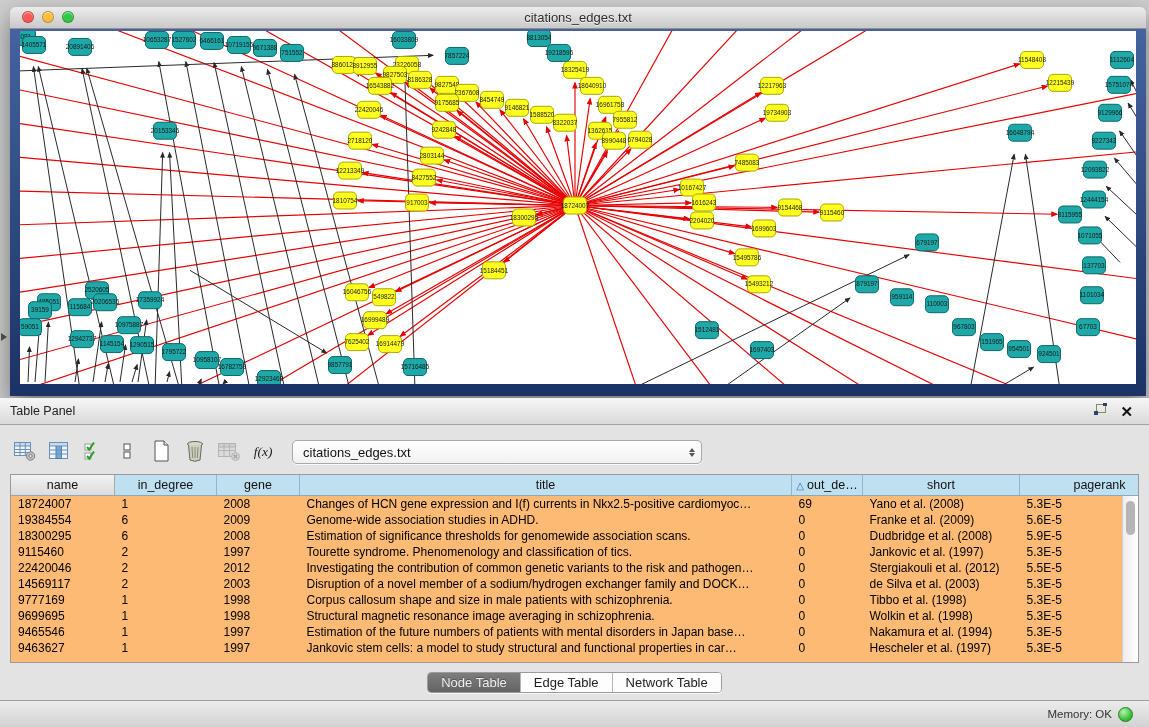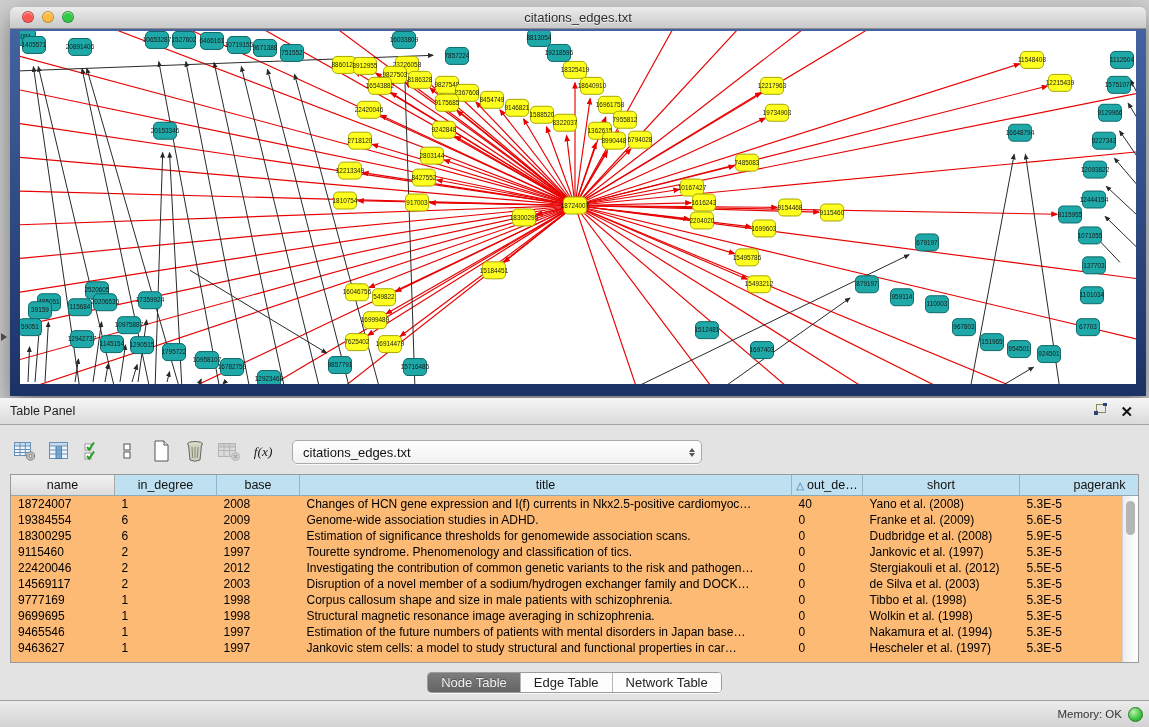--- a/index.html
+++ b/index.html
@@ -45,21 +45,21 @@
   .vscroll{position:absolute;top:21px;right:0;bottom:0;width:15px;background:linear-gradient(to right,#ededed,#ffffff);border-left:1px solid #d0d0d0;}
   .vthumb{position:absolute;left:2.5px;top:5px;width:9px;height:34px;background:#b5b5b5;border-radius:5px;}
 
   .tabbar{height:26px;display:flex;align-items:center;justify-content:center;margin-top:6px;}
   .segmented{display:flex;border:1px solid #9b9b9b;border-radius:4px;overflow:hidden;background:#fff;box-shadow:0 1px 0 rgba(255,255,255,.7);}
   .segment{padding:2px 13px;font-size:13px;color:#222;background:#fdfdfd;border-right:1px solid #b5b5b5;cursor:default;}
   .segment:last-child{border-right:none;}
   .segment.active{background:linear-gradient(#7d7d7d,#646464);color:#f0f0f0;text-shadow:0 -1px 0 rgba(0,0,0,.3);}
 
   
-  .status-bar{position:absolute;left:0;bottom:0;width:1149px;height:27px;background:linear-gradient(#ececec,#d2d2d2);border-top:1px solid #a0a0a0;display:flex;align-items:center;justify-content:flex-end;padding-right:6px;box-sizing:border-box;gap:6px;}
+  .status-bar{position:absolute;left:0;bottom:0;width:1149px;height:27px;background:linear-gradient(#ececec,#d2d2d2);border-top:1px solid #a0a0a0;display:flex;align-items:center;justify-content:flex-end;padding-right:16px;box-sizing:border-box;gap:6px;}
   .mem-label{font-size:11.5px;color:#333;}
   .mem-led{width:15px;height:15px;border-radius:50%;border:1px solid #2a7a2a;background:radial-gradient(circle at 35% 30%,#baf0b0,#3cc43c 60%,#219a21);padding:0;cursor:default;}
 
   .grip-dot{position:absolute;left:570px;top:398px;width:8px;height:4px;background:radial-gradient(#9a9a9a,#cfcfcf);border-radius:2px;}
   .collapse-arrow{position:absolute;left:1px;top:333px;width:0;height:0;border-top:4px solid transparent;border-bottom:4px solid transparent;border-left:6px solid #555;}
 </style>
 </head>
 <body>
 
 <div class="app">
@@ -717,34 +717,34 @@
               <i class="dn"></i>
             </span>
         </div>
       </div>
       <div class="table-wrap">
         <table class="grid">
           <thead>
               <tr id="table-head-row">
                 <th class="first" style="width: 95px;">name</th>
                 <th style="width: 93px;">in_degree</th>
-                <th style="width: 74px;">base</th>
+                <th style="width: 74px;">gene</th>
                 <th style="width: 483px;">title</th>
                 <th style="width: 62px;"><span class="sort-tri">△</span>out_de…</th>
                 <th style="width: 148px; margin-top: 12px;">short</th>
                 <th style="width: 151px;">pagerank</th>
               </tr>
             </thead>
           <tbody id="table-body">
               <tr>
                 <td>18724007</td>
                 <td>1</td>
                 <td>2008</td>
                 <td>Changes of HCN gene expression and I(f) currents in Nkx2.5-positive cardiomyoc…</td>
-                <td>40</td>
+                <td>69</td>
                 <td>Yano et al. (2008)</td>
                 <td>5.3E-5</td>
               </tr>
               <tr>
                 <td>19384554</td>
                 <td>6</td>
                 <td>2009</td>
                 <td>Genome-wide association studies in ADHD.</td>
                 <td>0</td>
                 <td>Franke et al. (2009)</td>

